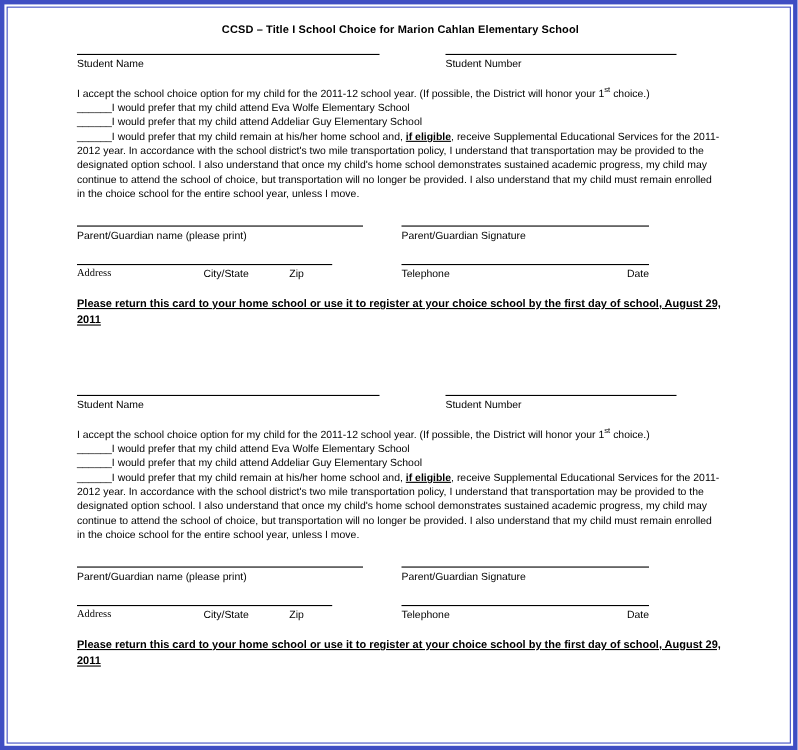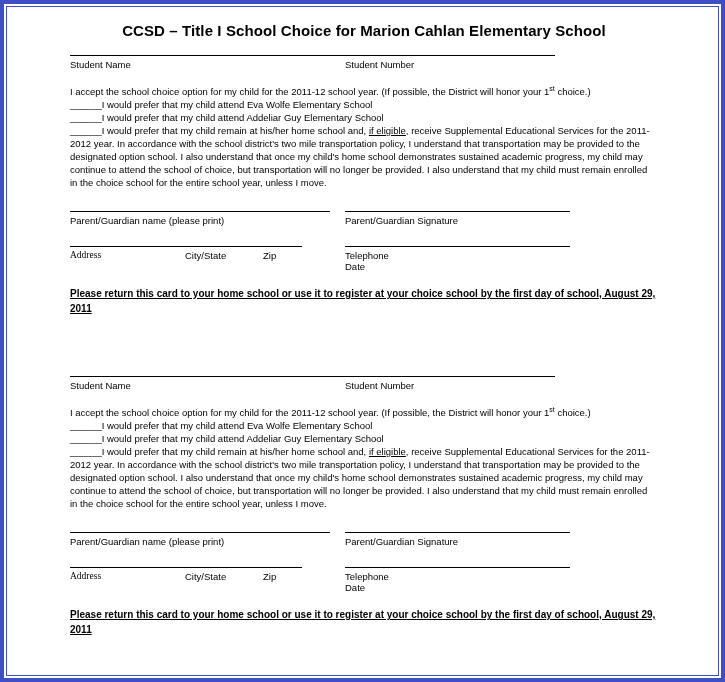--- a/index.html
+++ b/index.html
@@ -24,56 +24,56 @@
     overflow: hidden;
   }
   .content { padding: 0 60px 0 63px; }
 
   .form-card { }
   .form-card + .form-card { margin-top: 60px; }
 
   .form-title {
     text-align: center;
     font-weight: bold;
-    font-size: 15px;
+    font-size: 10px;
     padding-top: 15px;
     letter-spacing: 0.1px;
   }
 
-  .row { display: flex; }
+  .row { display: flex; gap: 20px; }
   .field { }
   .line { border-bottom: 1px solid #000; height: 1px; }
   .label { padding-top: 3px; font-size: 9.5px; }
   .label-row { display: flex; padding-top: 3px; font-size: 9.5px; }
 
   .name-row { margin-top: 16px; }
   .f-student-name { width: 275px; }
-  .f-student-number { width: 210px; }
+  .f-student-number { width: 210px; margin-left: 40px; }
 
   .para {
     margin-top: 15px;
     font-size: 9.5px;
     line-height: 13px;
     width: 586px;
   }
   .pline { }
   .nowrap { white-space: nowrap; }
-  .emph { font-weight: normal; text-decoration: underline; }
+  .emph { font-weight: bold; text-decoration: underline; }
   sup { font-size: 7px; line-height: 0; }
 
   .sig-row { margin-top: 22px; }
   .f-parent-name { width: 260px; }
   .f-parent-sig { width: 225px; margin-left: 15px; }
 
   .addr-row { margin-top: 20px; }
   .f-address { width: 232px; }
   .f-address .lbl-address { width: 115px; font-family: Liberation Serif, serif; }
   .f-address .lbl-city { width: 78px; }
   .f-telephone { width: 225px; margin-left: 43px; }
-  .f-telephone .label-row { justify-content: space-between; flex-direction: column; }
+  .f-telephone .label-row { justify-content: space-between; }
 
   .return-note {
     margin-top: 15px;
     font-weight: bold;
     font-size: 10px;
     line-height: 14.5px;
   }
   .return-note .rline { text-decoration: underline; white-space: nowrap; }
 </style>
 </head>

